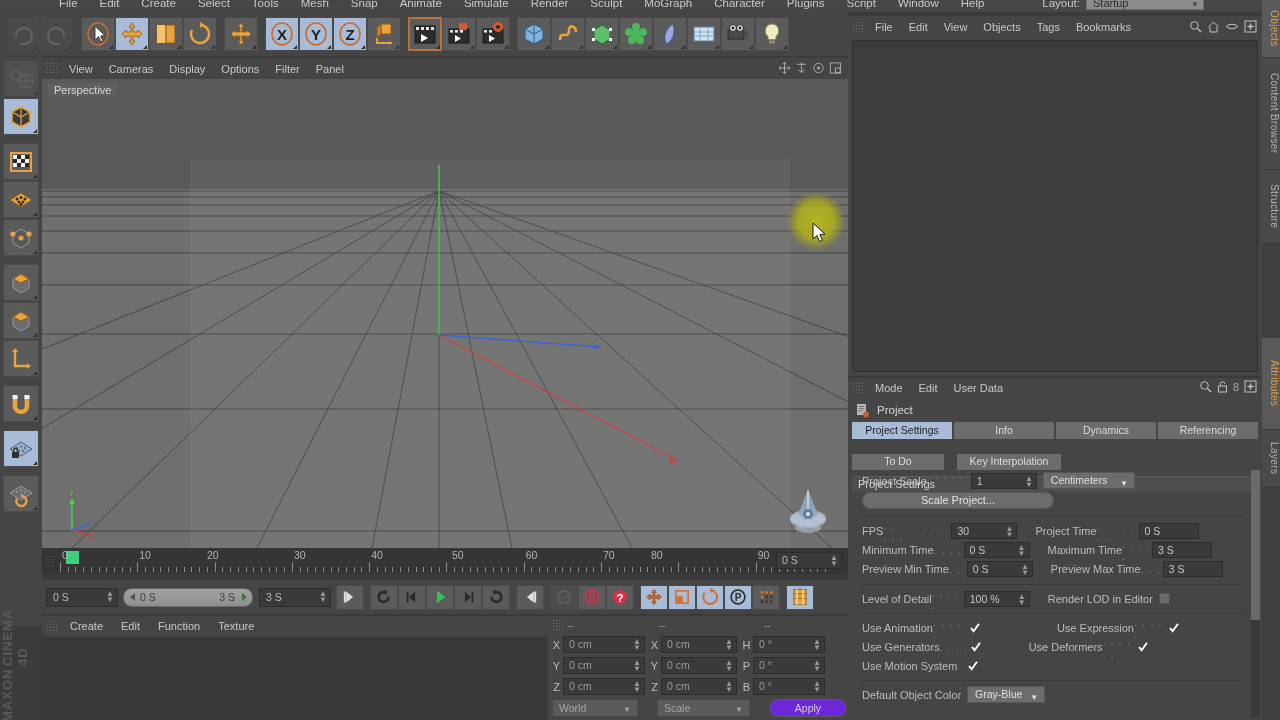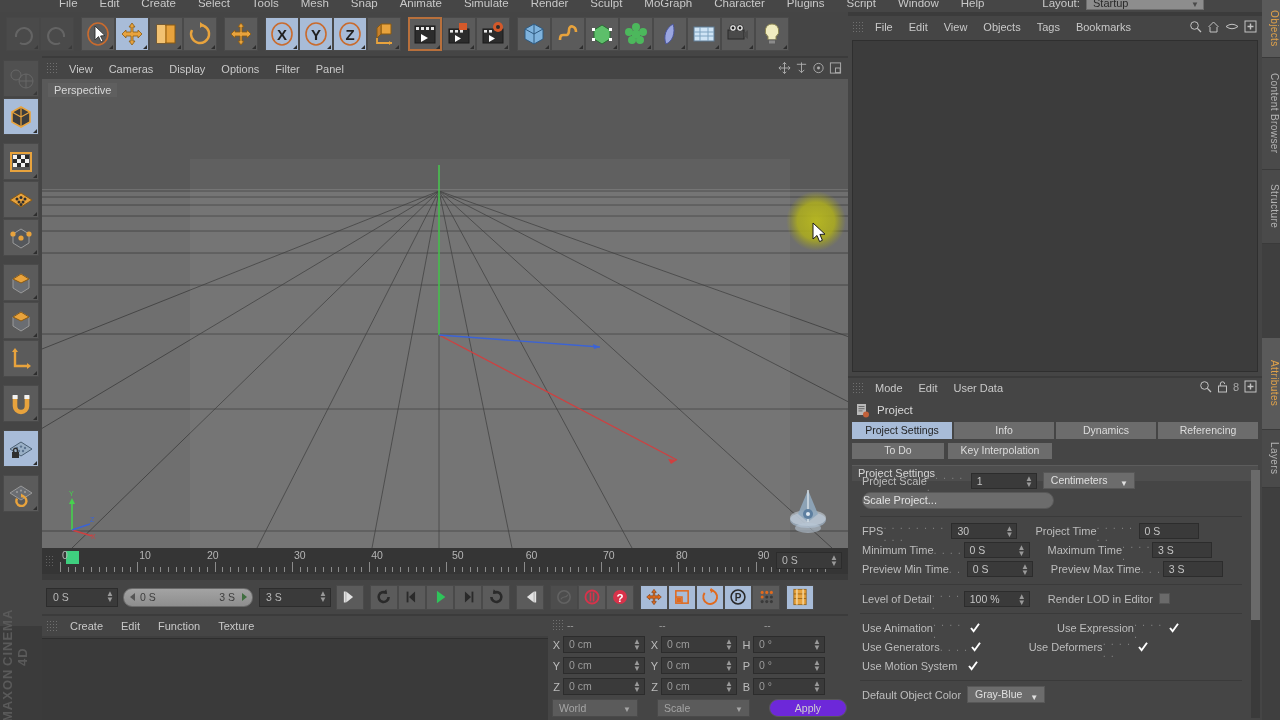--- a/index.html
+++ b/index.html
@@ -150,38 +150,38 @@
   
   .attr{ position:absolute; left:848px; top:378px; width:414px; height:342px; background:#454545; }
   .atbar{ height:20px; display:flex; align-items:center; padding-left:4px; position:relative; }
   .atbar .mi{ padding:0 8px; font-size:11px; color:#c9c9c9; }
   .aticons{ position:absolute; right:5px; top:2px; display:flex; gap:5px; align-items:center; }
   .attitle{ height:24px; display:flex; align-items:center; padding-left:8px; gap:7px; }
   .attabs{ display:flex; padding:0 4px; gap:2px; }
   .attab{ flex:1; height:17px; background:#6c6c6c; color:#dcdcdc; font-size:10.5px;
           text-align:center; line-height:16px; }
   .attab.act{ background:#a8bcd8; color:#1f1f1f; }
-  .attabs2{ display:flex; padding:4px 4px 0; gap:4px;align-items:center; }
+  .attabs2{ display:flex; padding:15px 4px 0; gap:13px;align-items:center; }
   .attab2{ height:16px; background:#6c6c6c; color:#dcdcdc; font-size:10.5px;
            text-align:center; line-height:15px; padding:0 10px; }
 
   .secthdr{ margin:6px 4px 0; height:16px; background:#4e4e4e; border-top:1px solid #5c5c5c;
             color:#d6d6d6; font-size:11px; padding-left:6px; line-height:15px; }
   .panelbody{ position:absolute; left:4px; top:90px; width:398px; bottom:0; }
   .prow{ display:flex; align-items:center; height:19px; padding-left:10px; }
   .plab{ font-size:11px; color:#bdbdbd; white-space:nowrap; }
   .dots{ flex:0 0 auto; color:#7e7e7e; font-size:11px; letter-spacing:1px; overflow:hidden; }
   .pfld{ height:16px; background:#3a3a3a; border:1px solid #2c2c2c; color:#c5c5c5;
          font-size:10.5px; padding-left:5px; line-height:14px; position:relative; }
   .pdrop{ height:17px; background:#6c6c6c; border:1px solid #575757; color:#e0e0e0;
           font-size:10.5px; padding-left:7px; line-height:15px; position:relative; }
   .pdrop .ar{ position:absolute; right:6px; top:3px; font-size:8px; }
   .pbtnwide{ margin:2px 0 0 10px; width:192px; height:17px; background:#6c6c6c;
              border:1px solid #585858; border-radius:9px; color:#e2e2e2; font-size:11px;
-             text-align:left; line-height:15px; }
+             text-align:center; line-height:15px; }
   .chk{ width:11px; height:11px; display:inline-block; position:relative; }
   .chkoff{ width:11px; height:11px; background:#6a6a6a; border:1px solid #545454; display:inline-block; }
   .hr{ height:1px; background:#3a3a3a; margin:4px 8px; }
   .scroll{ position:absolute; right:2px; top:92px; width:9px; bottom:2px; background:#3a3a3a; }
   .scrollthumb{ position:absolute; left:0; top:0; width:9px; height:150px; background:#6a6a6a; }
 
   
   .vtabs{ position:absolute; right:0; top:0; width:18px; height:720px; background:#3f3f3f; }
   .vtab{ width:18px; color:#b4b4b4; font-size:10px; writing-mode:vertical-rl;
          text-align:center; padding:6px 0; background:#4a4a4a; border-bottom:1px solid #3a3a3a;
@@ -799,21 +799,21 @@
         <div class="tick maj" style="left: 545.042px;"></div>
         <div class="tick min" style="left: 552.771px;"></div>
         <div class="tick min" style="left: 560.5px;"></div>
         <div class="tick min" style="left: 568.229px;"></div>
         <div class="tick min" style="left: 575.958px;"></div>
         <div class="tick min" style="left: 583.688px;"></div>
         <div class="tick min" style="left: 591.417px;"></div>
         <div class="tick min" style="left: 599.146px;"></div>
         <div class="tick min" style="left: 606.875px;"></div>
         <div class="tick min" style="left: 614.604px;"></div>
-        <div class="tlnum" style="left: 620px;">80</div>
+        <div class="tlnum" style="left: 595px;">80</div>
         <div class="tick maj" style="left: 622.333px;"></div>
         <div class="tick min" style="left: 630.062px;"></div>
         <div class="tick min" style="left: 637.792px;"></div>
         <div class="tick min" style="left: 645.521px;"></div>
         <div class="tick min" style="left: 653.25px;"></div>
         <div class="tick min" style="left: 660.979px;"></div>
         <div class="tick min" style="left: 668.708px;"></div>
         <div class="tick min" style="left: 676.438px;"></div>
         <div class="tick min" style="left: 684.167px;"></div>
         <div class="tick min" style="left: 691.896px;"></div>

